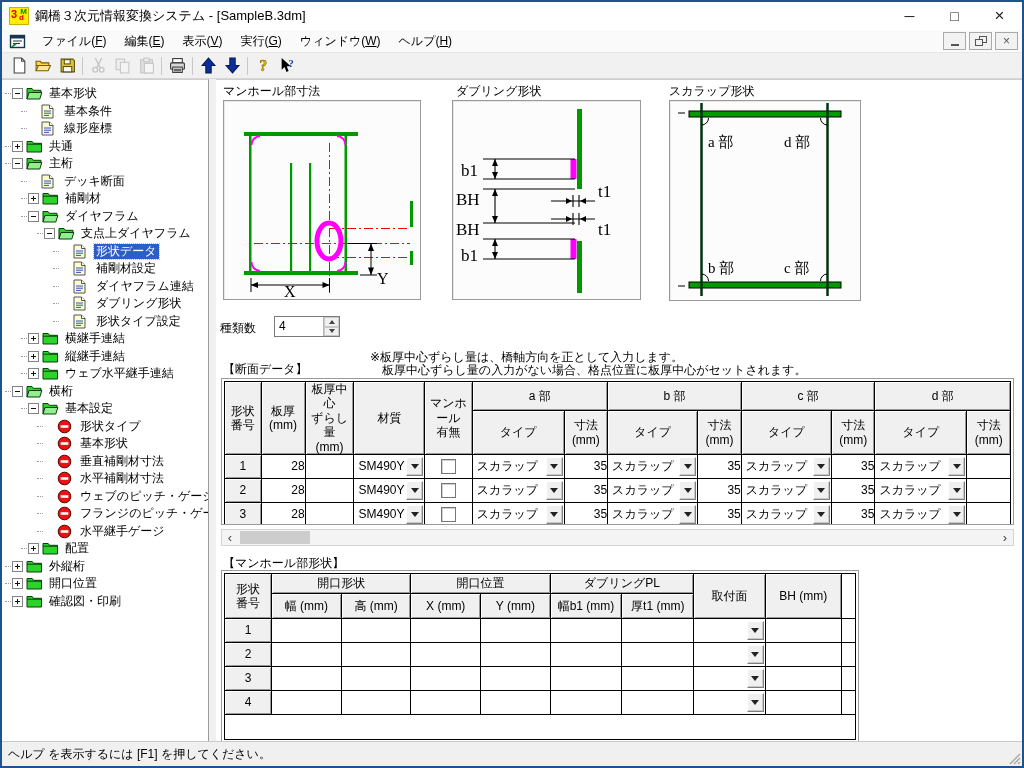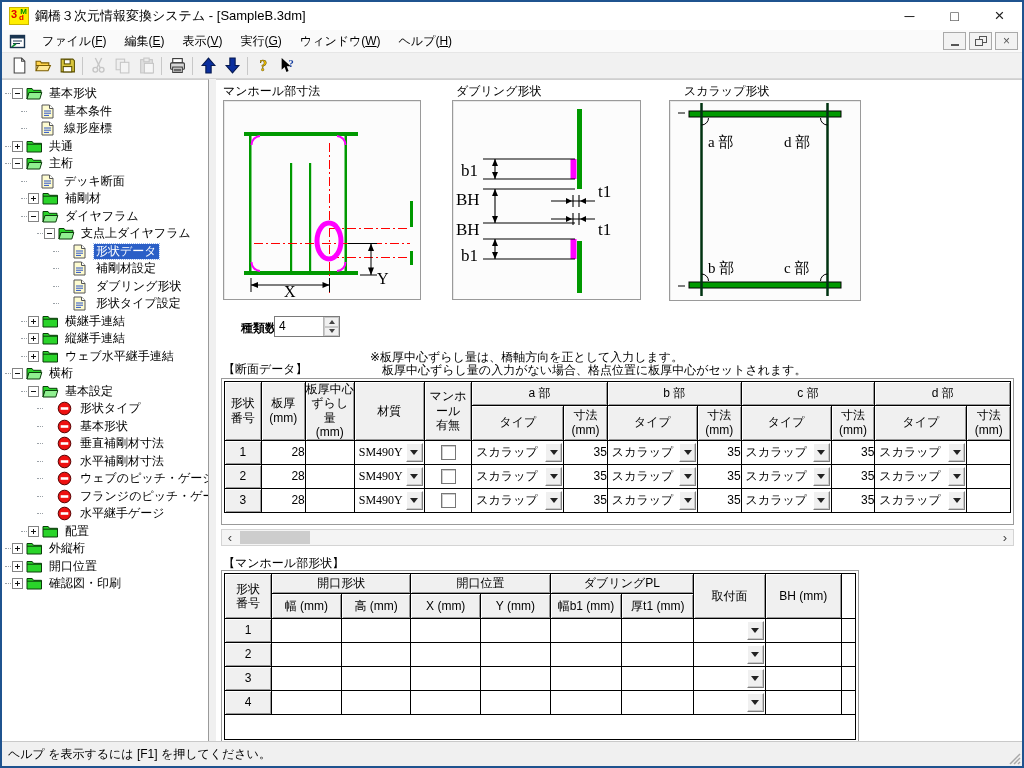--- a/index.html
+++ b/index.html
@@ -65,21 +65,21 @@
   
   .tbl-frame{position:absolute;border:1px solid #9a9a9a;background:#fff;padding:2px;box-sizing:border-box;}
   .tbl-clip{overflow:hidden;}
   table.grid{border-collapse:collapse;table-layout:fixed;}
   table.grid th,table.grid td{border:1px solid #000;font-weight:normal;font-size:12px;padding:0;overflow:hidden;}
   th.hc,td.rn{background:#f0f0f0;box-shadow:inset 1px 1px 0 #fff,inset -1px -1px 0 #999;
     text-align:center;white-space:pre-line;line-height:1.2;}
   td.dc{background:#fff;height:23px;}
   td.num{text-align:right;padding-right:13px;}
   td.num2{text-align:right;padding-right:6px;}
-  .combo{display:flex;align-items:center;height:100%;font-family:Liberation Serif, serif;}
+  .combo{display:flex;align-items:center;height:100%;}
   .combo .ct{flex:1;padding-left:4px;white-space:nowrap;overflow:hidden;}
   .dd-btn{width:15px;height:17px;flex:none;margin-right:1px;background:#f0f0f0;border:1px solid #808080;
     border-top-color:#fff;border-left-color:#fff;box-shadow:inset -1px -1px 0 #c9c9c9;
     display:flex;align-items:center;justify-content:center;}
   .dd-tri{width:0;height:0;border-left:4px solid transparent;border-right:4px solid transparent;border-top:5px solid #222;}
   .chk{width:13px;height:13px;margin:0 auto;background:#fff;border:1px solid #777;box-shadow:inset 1px 1px 0 #cfcfcf;}
   td.blankcol{background:#fff;}
   td.footer{background:#fff;height:24px;}
   
   .hscroll{position:absolute;height:17px;background:#f4f4f4;border:1px solid #d4d4d4;box-sizing:border-box;}
@@ -374,35 +374,50 @@
           <span class="expander-gap"></span>
           <span class="tree-ico"><svg width="13" height="15" viewBox="0 0 13 15">
               <path d="M1 1 h7.5 l3.5 3.5 V14 H1 Z" fill="#fdfbd0" stroke="#555"></path>
               <path d="M8.5 1 v3.5 H12" fill="#fff" stroke="#555"></path>
               <g stroke="#2a52c8">
                 <line x1="3" y1="7" x2="10" y2="7"></line>
                 <line x1="3" y1="9.2" x2="10" y2="9.2"></line>
                 <line x1="3" y1="11.4" x2="8" y2="11.4"></line>
               </g>
             </svg></span>
-          <span class="tree-label">ダブリング形状</span>
+          <span class="tree-label">ダイヤフラム連結</span>
         </div>
         <div class="tree-row">
           <span class="tree-indent" style="width: 51px;"></span>
           <span class="tree-stub"></span>
           <span class="expander-gap"></span>
           <span class="tree-ico"><svg width="13" height="15" viewBox="0 0 13 15">
               <path d="M1 1 h7.5 l3.5 3.5 V14 H1 Z" fill="#fdfbd0" stroke="#555"></path>
               <path d="M8.5 1 v3.5 H12" fill="#fff" stroke="#555"></path>
               <g stroke="#2a52c8">
                 <line x1="3" y1="7" x2="10" y2="7"></line>
                 <line x1="3" y1="9.2" x2="10" y2="9.2"></line>
                 <line x1="3" y1="11.4" x2="8" y2="11.4"></line>
               </g>
             </svg></span>
+          <span class="tree-label">ダブリング形状</span>
+        </div>
+        <div class="tree-row">
+          <span class="tree-indent" style="width: 51px;"></span>
+          <span class="tree-stub"></span>
+          <span class="expander-gap"></span>
+          <span class="tree-ico"><svg width="13" height="15" viewBox="0 0 13 15">
+              <path d="M1 1 h7.5 l3.5 3.5 V14 H1 Z" fill="#fdfbd0" stroke="#555"></path>
+              <path d="M8.5 1 v3.5 H12" fill="#fff" stroke="#555"></path>
+              <g stroke="#2a52c8">
+                <line x1="3" y1="7" x2="10" y2="7"></line>
+                <line x1="3" y1="9.2" x2="10" y2="9.2"></line>
+                <line x1="3" y1="11.4" x2="8" y2="11.4"></line>
+              </g>
+            </svg></span>
           <span class="tree-label">形状タイプ設定</span>
         </div>
         <div class="tree-row">
           <span class="tree-indent" style="width: 19px;"></span>
           <span class="tree-stub"></span>
           <span class="expander">
             <div class="h"></div>
             <div class="v"></div>
           </span>
           <span class="tree-ico"><svg width="17" height="15" viewBox="0 0 17 15">
@@ -583,21 +598,21 @@
             </svg></span>
           <span class="tree-label">確認図・印刷</span>
         </div>
       </div>
     <div class="splitter"></div>
 
     <div class="content">
 
       <div class="diag-title" style="left:7px;top:3px;">マンホール部寸法</div>
       <div class="diag-title" style="left:240px;top:3px;">ダブリング形状</div>
-      <div class="diag-title" style="left:468px;top:3px;">スカラップ形状</div>
+      <div class="diag-title" style="left:453px;top:3px;">スカラップ形状</div>
 
       <div class="diag-box" style="left:7px;top:20px;width:196px;height:198px;">
         <svg width="194" height="196" viewBox="0 0 194 196">
           <rect x="20" y="31" width="114" height="4" fill="#090"></rect>
           <rect x="20" y="170" width="114" height="4" fill="#090"></rect>
           <rect x="25" y="35" width="2.5" height="135" fill="#090"></rect>
           <rect x="120.5" y="35" width="2.5" height="135" fill="#090"></rect>
           <rect x="66" y="62" width="2.2" height="108" fill="#090"></rect>
           <rect x="85" y="62" width="2.2" height="108" fill="#090"></rect>
           <rect x="186" y="100" width="3" height="26" fill="#090"></rect>
@@ -697,21 +712,21 @@
           </g>
           <g font-size="15" font-family="Liberation Serif,serif" fill="#000">
             <text x="38" y="46">a 部</text>
             <text x="114" y="46">d 部</text>
             <text x="38" y="172">b 部</text>
             <text x="114" y="172">c 部</text>
           </g>
         </svg>
       </div>
 
-      <div class="kind-label" style="left:25px;top:240px;font-weight:bold;">種類数</div>
+      <div class="kind-label" style="left:4px;top:240px;">種類数</div>
       <div class="spin" style="left:58px;top:236px;">
         <div class="val">4</div>
         <div class="btns">
           <div class="sb">
               <div class="tri-up"></div>
             </div>
           <div class="sb">
               <div class="tri-dn"></div>
             </div>
         </div>

